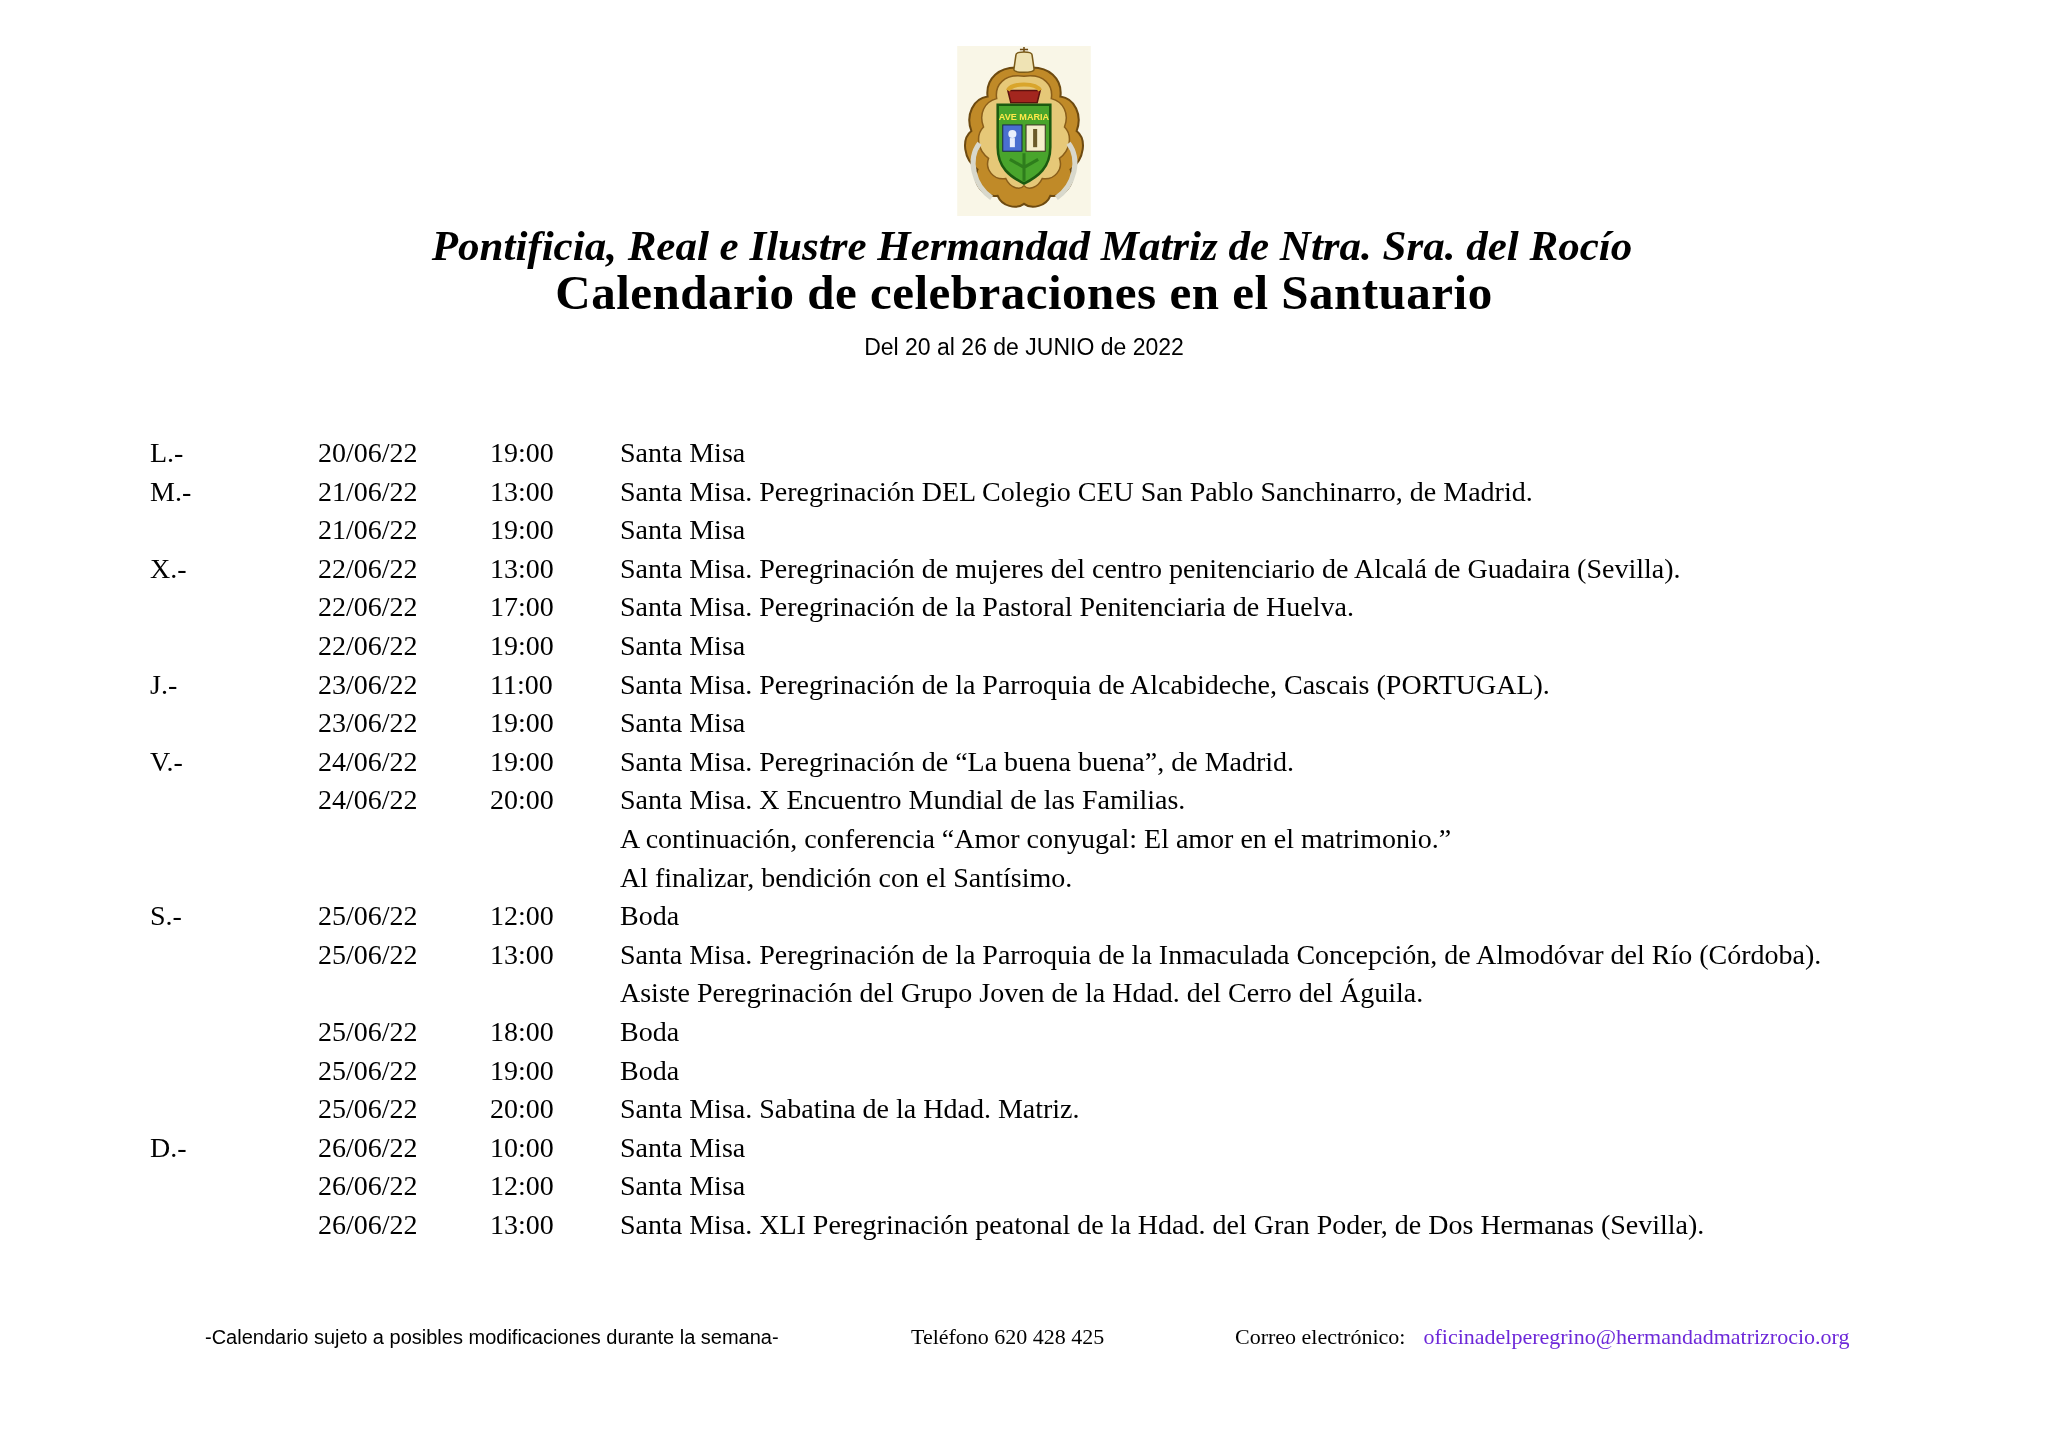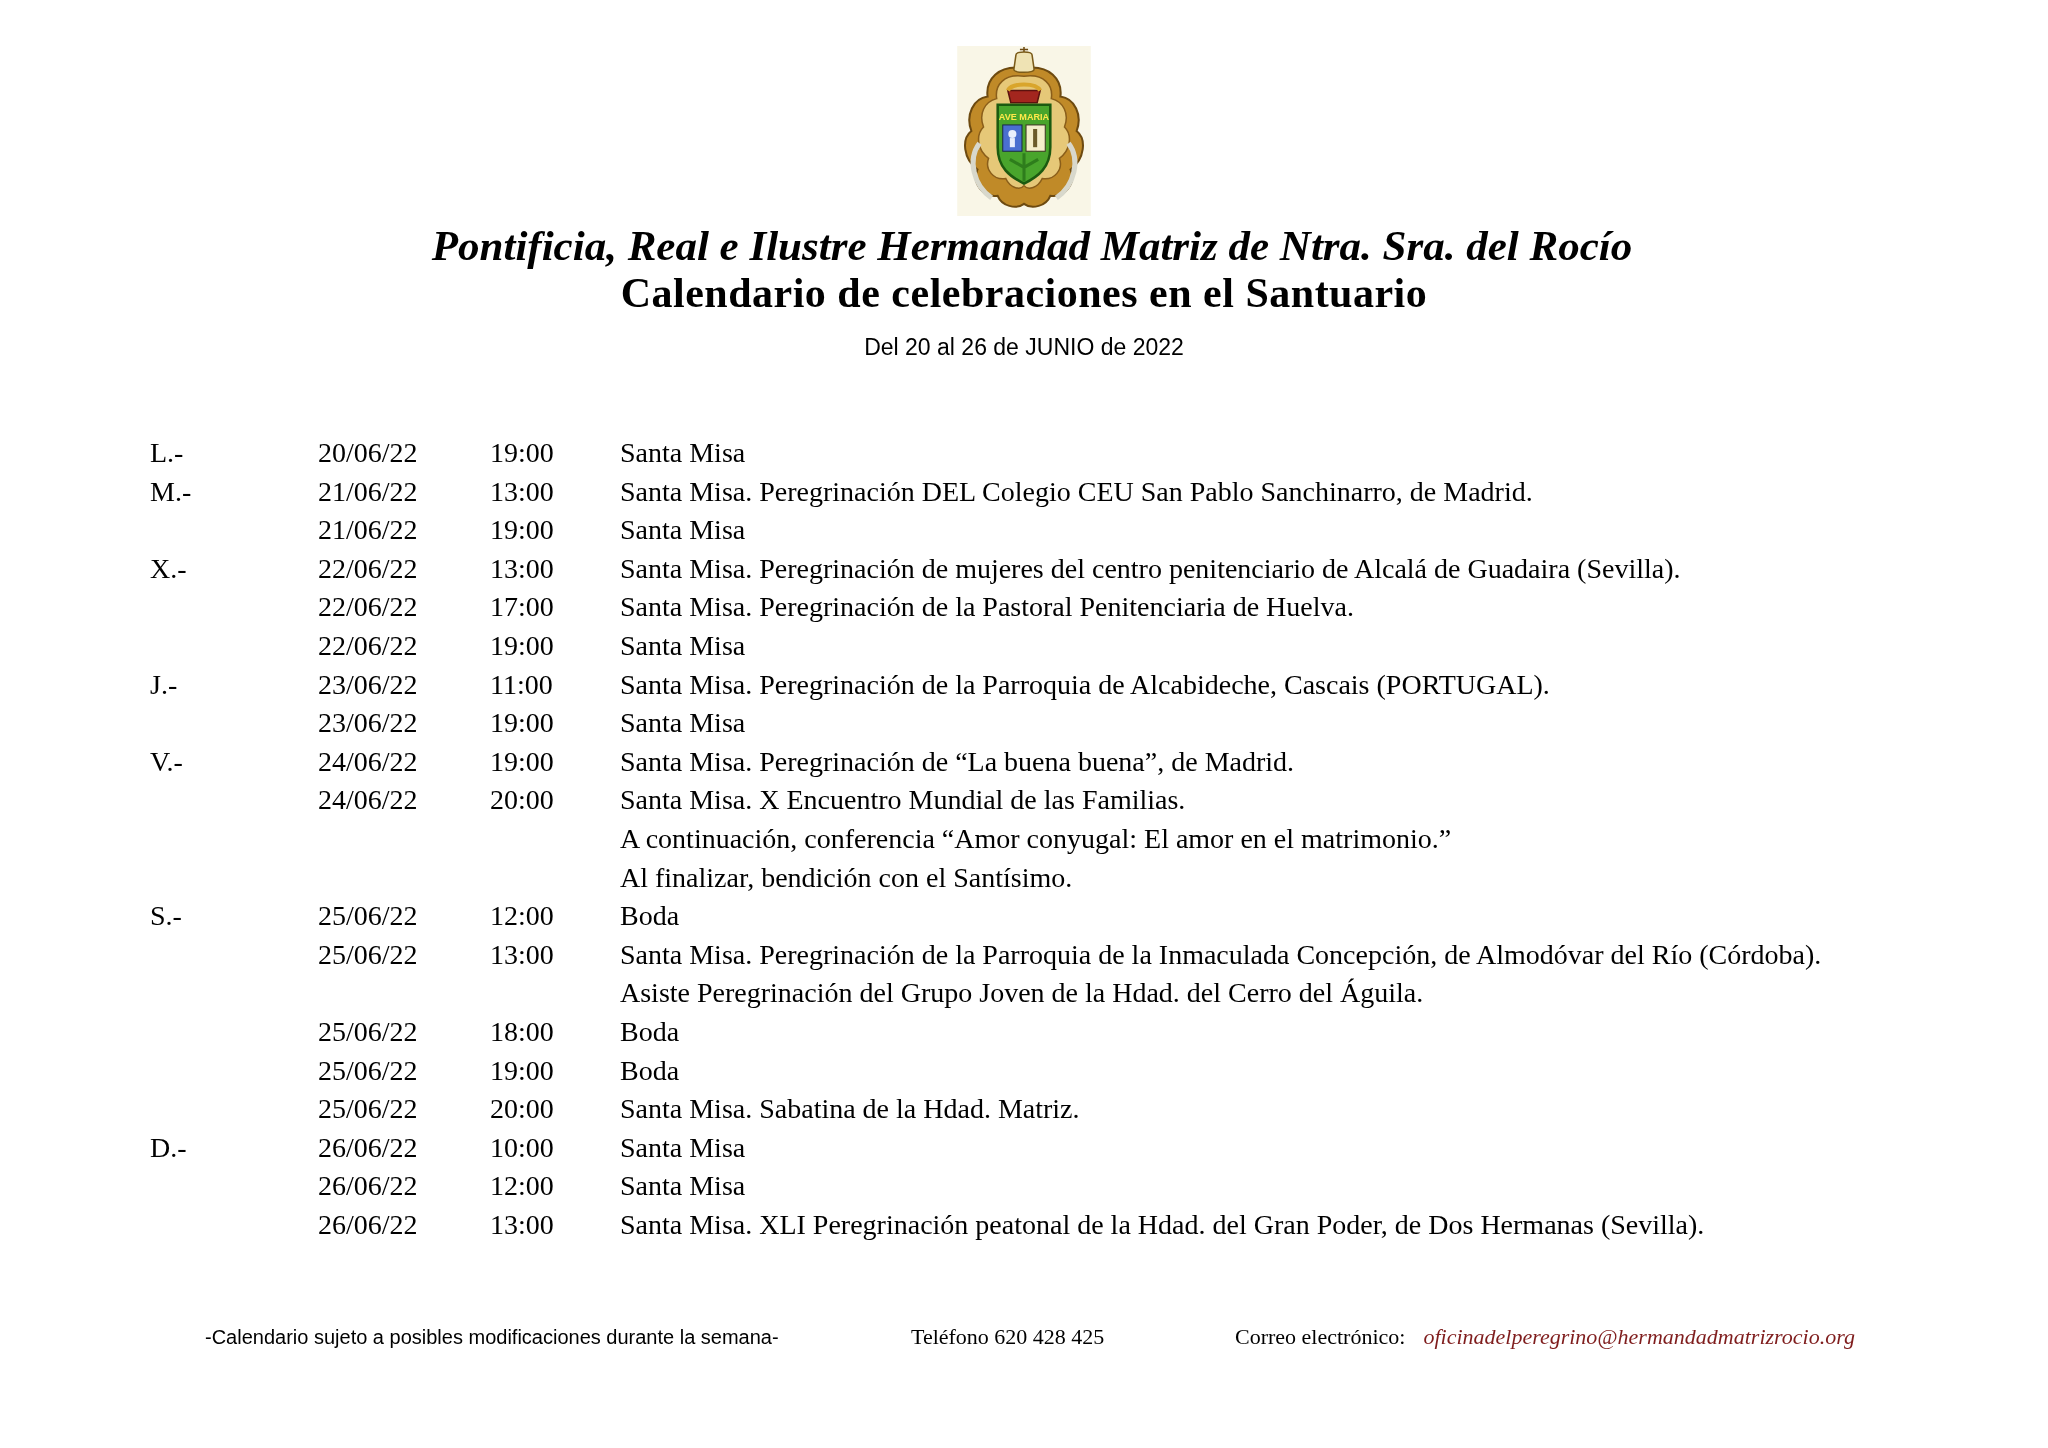--- a/index.html
+++ b/index.html
@@ -9,21 +9,21 @@
   }
   .page{position:absolute;inset:0;}
   .crest{position:absolute;top:46px;left:50%;transform:translateX(-50%);width:134px;height:170px;}
   .org-title{
     position:absolute;top:222px;left:8px;width:100%;text-align:center;
     font-style:italic;font-weight:bold;font-size:43px;line-height:48px;
     font-family:"Liberation Serif", serif;
   }
   .doc-title{
     position:absolute;top:266px;left:0;width:100%;text-align:center;
-    font-weight:bold;font-size:42px;line-height:54px;
+    font-weight:bold;font-size:49px;line-height:54px;
     font-family:"Liberation Serif", serif;letter-spacing:0.5px;
   }
   .subtitle{
     position:absolute;top:327px;left:0;width:100%;text-align:center;
     font-family:"Liberation Sans", sans-serif;font-size:23px;line-height:40px;
   }
   .table{position:absolute;top:434px;left:150px;right:60px;}
   .row{
     display:grid;grid-template-columns:168px 172px 130px auto;
     line-height:38.6px;white-space:nowrap;font-size:28px;
@@ -214,17 +214,17 @@
         <span class="c-date">26/06/22</span>
         <span class="c-time">13:00</span>
         <span class="c-desc">Santa Misa. XLI Peregrinación peatonal de la Hdad. del Gran Poder, de Dos Hermanas (Sevilla).</span>
       </div>
     </div>
 
   <div class="footer">
     <span class="note">-Calendario sujeto a posibles modificaciones durante la semana-</span>
     <span class="phone">Teléfono 620 428 425</span>
     <span class="email-wrap">
-      <span>Correo electrónico:</span><a href="#" class="email-link" style="color: #7f1d1d; font-style: italic;">oficinadelperegrino@hermandadmatrizrocio.org</a>
+      <span>Correo electrónico:</span><a href="#" class="email-link" style="color: #6d28d9;">oficinadelperegrino@hermandadmatrizrocio.org</a>
     </span>
   </div>
 
 </div>
 
 </body></html>

